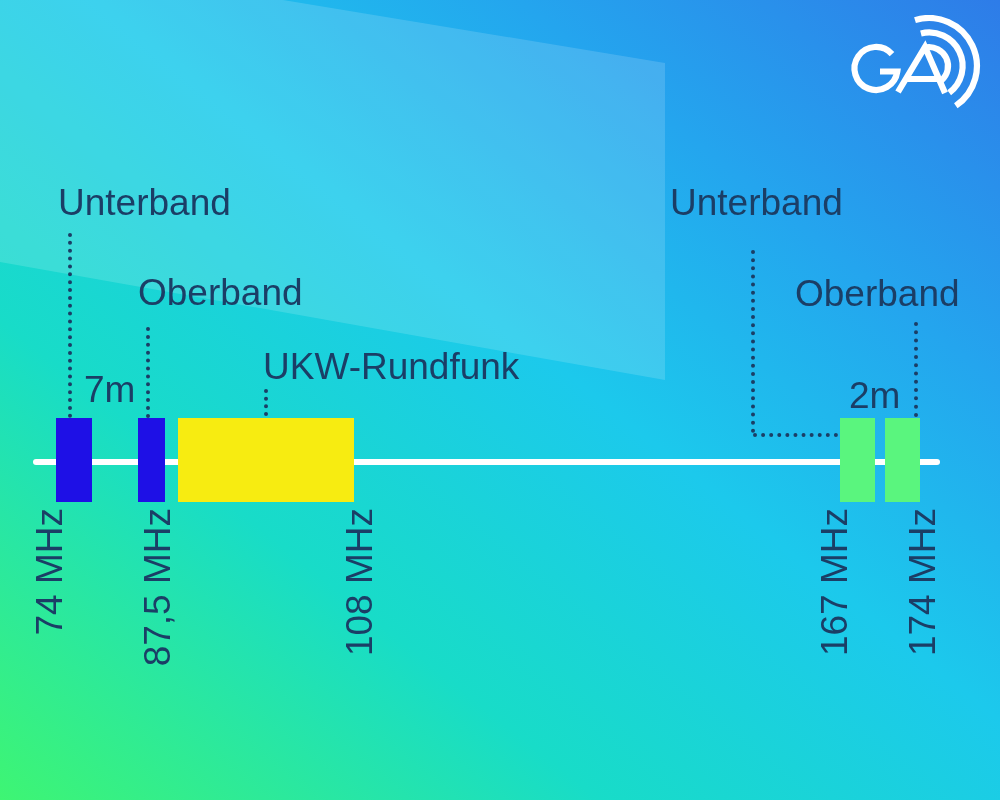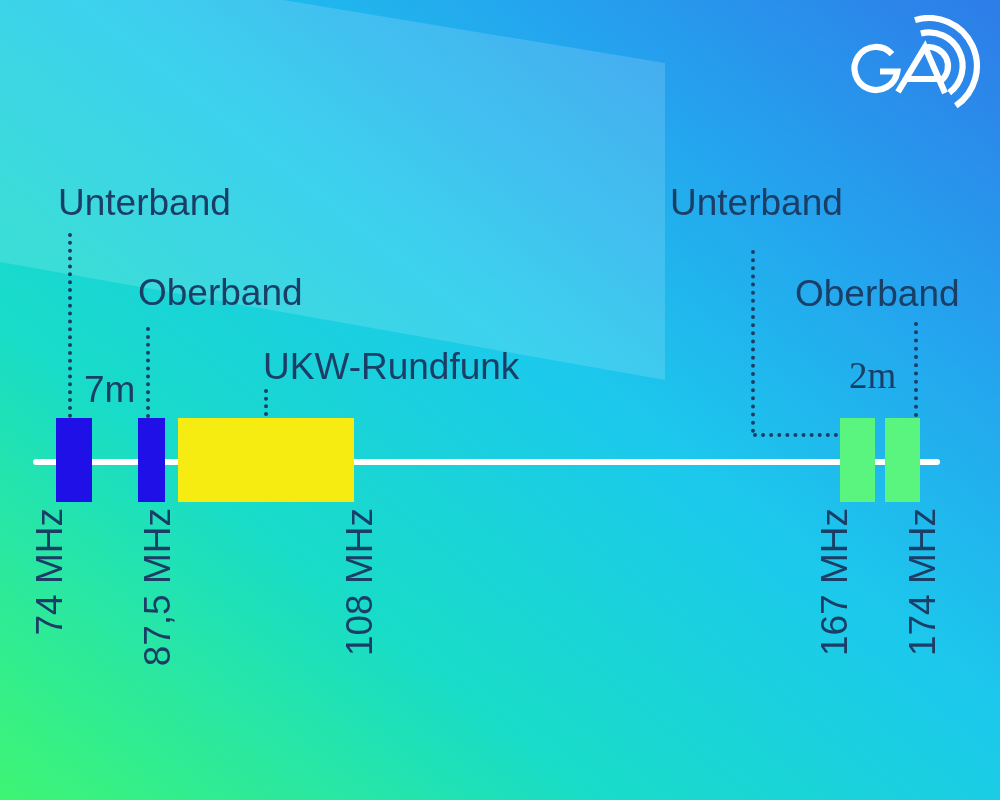--- a/index.html
+++ b/index.html
@@ -43,21 +43,21 @@
   .label{
     position:absolute;color:var(--text);
     font-size:37px;line-height:1.1;white-space:nowrap;
   }
   .l-ub-l{left:58px;top:183px;}
   .l-ob-l{left:138px;top:273px;}
   .l-4m{left:84px;top:370px;}
   .l-ukw{left:263px;top:347px;}
   .l-ub-r{left:670px;top:183px;}
   .l-ob-r{left:795px;top:274px;}
-  .l-2m{left:849px;top:356px;font-family:Liberation Serif, serif;}
+  .l-2m{left:849px;top:376px;}
   
   .vtick{position:absolute;top:508px;width:0;height:0;}
   .vtick>span{
     display:inline-block;white-space:nowrap;
     color:var(--text);font-size:37px;line-height:37px;
     transform-origin:0 0;
     transform:rotate(-90deg) translateX(-100%);
   }
   .t74{left:31px;}
   .t875{left:139px;}

